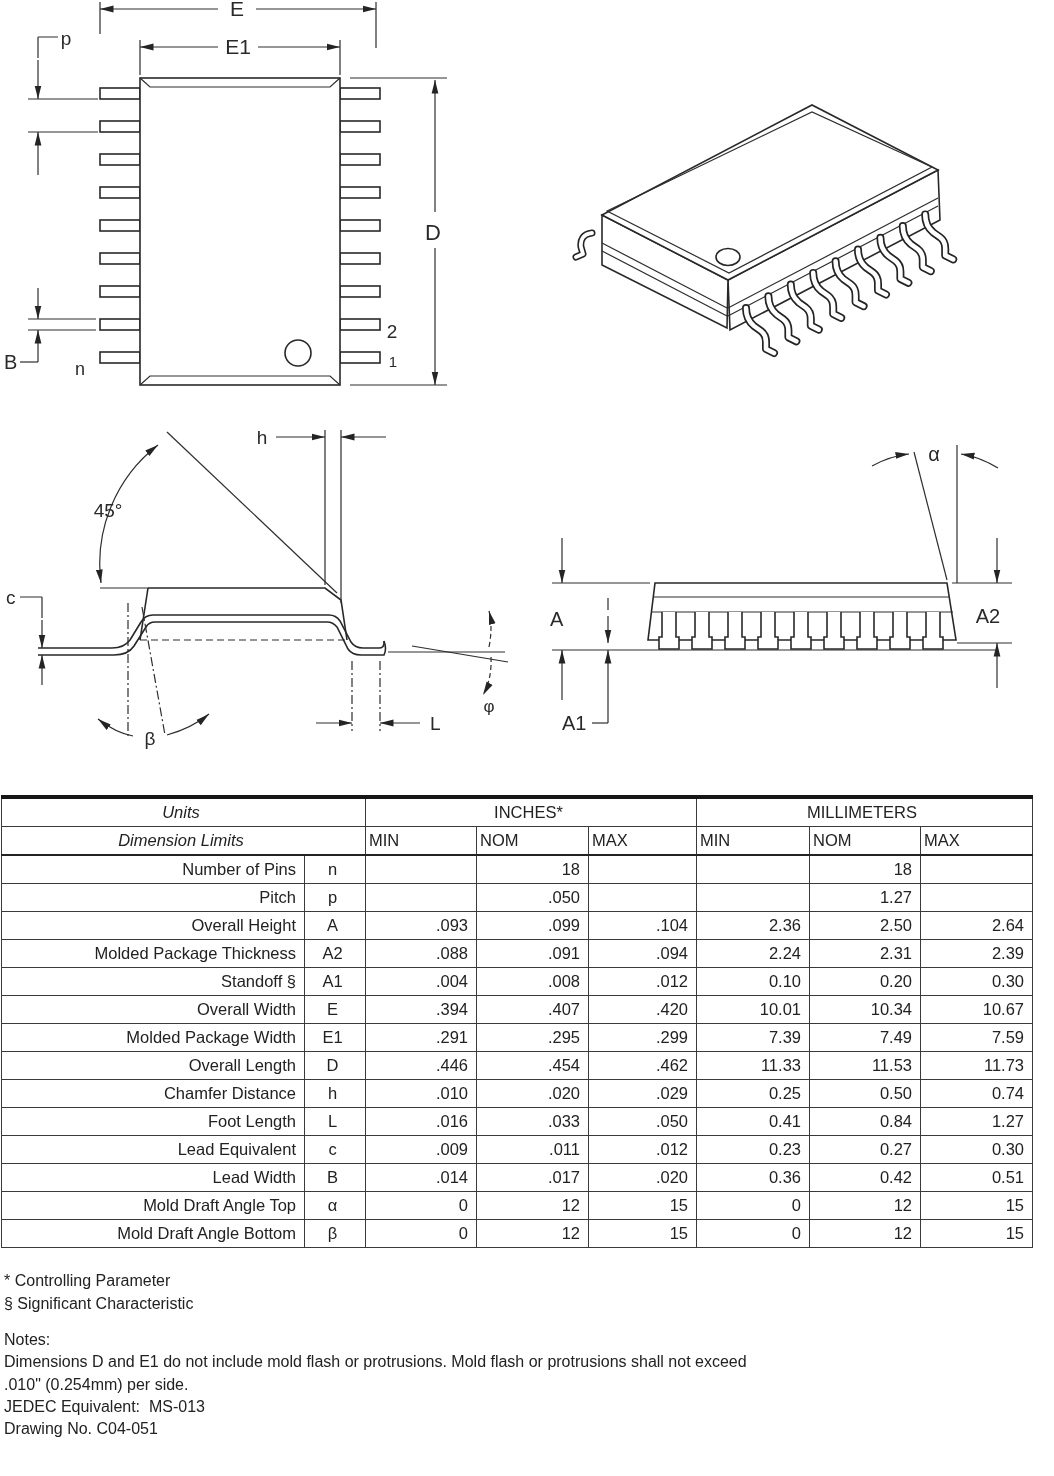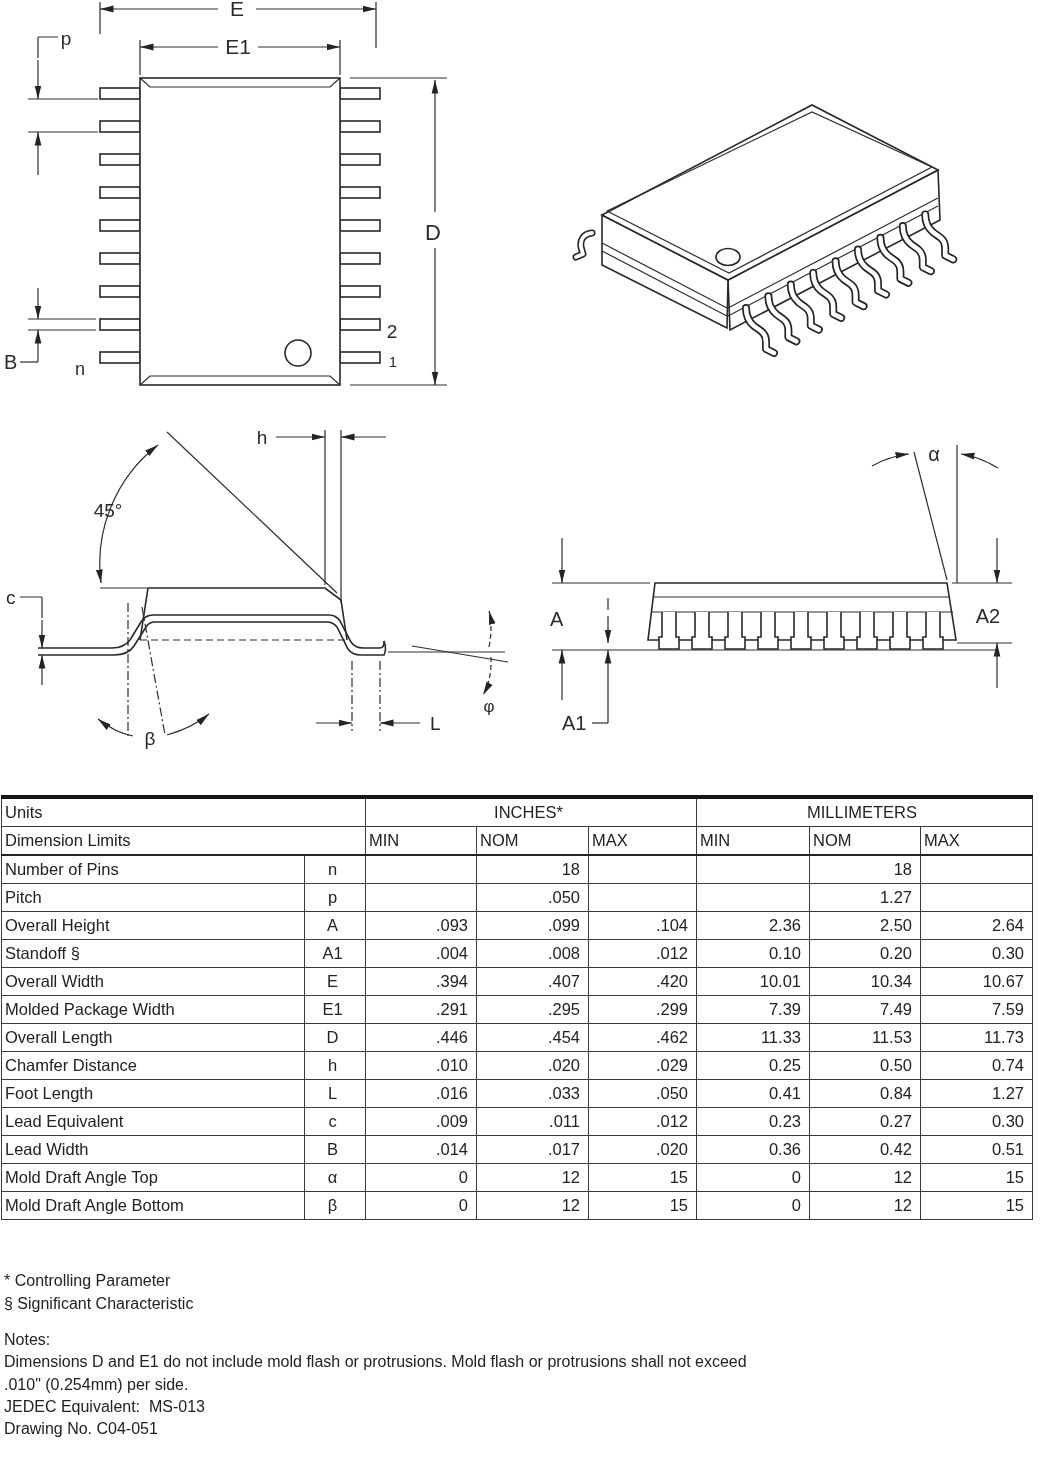--- a/index.html
+++ b/index.html
@@ -7,24 +7,24 @@
         font-family:"Liberation Sans",sans-serif;color:#222;}
   .fig{position:absolute;}
   .lbl{font-family:"Liberation Sans",sans-serif;fill:#2a2a2a;}
   
   table.dims{position:absolute;left:1px;top:795px;width:1031px;border-collapse:collapse;
              table-layout:fixed;font-size:16.5px;color:#222;
              border:1.6px solid #222;border-top:4px solid #161616;}
   table.dims td{border:1px solid #3a3a3a;height:27px;padding:0 8px 0 3px;
                 overflow:hidden;white-space:nowrap;}
   table.dims tr.h2 td{border-bottom:2.2px solid #222;}
-  td.c-units{text-align:left;padding-right:10px;}
+  td.c-units{text-align:center;padding-right:10px;font-style:italic;}
   td.c-grp{text-align:center;}
   td.c-mmm{text-align:left;}
-  td.c-name{text-align:left;margin-top:25px;}
+  td.c-name{text-align:right;margin-top:25px;}
   td.c-sym{text-align:center;padding:0 2px;}
   td.c-num{text-align:right;padding-right:8px;}
   
   .note{position:absolute;left:4px;font-size:16px;line-height:1.25;color:#222;white-space:pre;}
   
   .lk{stroke:#242424;stroke-width:8;fill:none;stroke-linecap:round;stroke-linejoin:round;}
   .lw{stroke:#fff;stroke-width:4.6;fill:none;stroke-linecap:round;stroke-linejoin:round;}
   .lk2{stroke:#242424;stroke-width:7;fill:none;stroke-linecap:round;stroke-linejoin:round;}
   .lw2{stroke:#fff;stroke-width:3.8;fill:none;stroke-linecap:round;stroke-linejoin:round;}
   .oln{stroke:#282828;stroke-width:1.6;fill:none;}
@@ -349,20 +349,30 @@
           <td class="c-name">Overall Height</td>
           <td class="c-sym">A</td>
           <td class="c-num">.093</td>
           <td class="c-num">.099</td>
           <td class="c-num">.104</td>
           <td class="c-num">2.36</td>
           <td class="c-num">2.50</td>
           <td class="c-num">2.64</td>
         </tr>
         <tr>
+          <td class="c-name">Molded Package Thickness</td>
+          <td class="c-sym">A2</td>
+          <td class="c-num">.088</td>
+          <td class="c-num">.091</td>
+          <td class="c-num">.094</td>
+          <td class="c-num">2.24</td>
+          <td class="c-num">2.31</td>
+          <td class="c-num">2.39</td>
+        </tr>
+        <tr>
           <td class="c-name">Standoff   §</td>
           <td class="c-sym">A1</td>
           <td class="c-num">.004</td>
           <td class="c-num">.008</td>
           <td class="c-num">.012</td>
           <td class="c-num">0.10</td>
           <td class="c-num">0.20</td>
           <td class="c-num">0.30</td>
         </tr>
         <tr>

